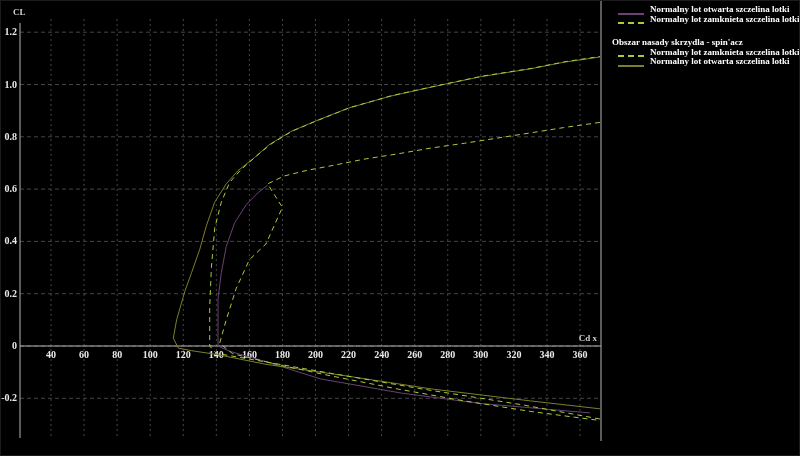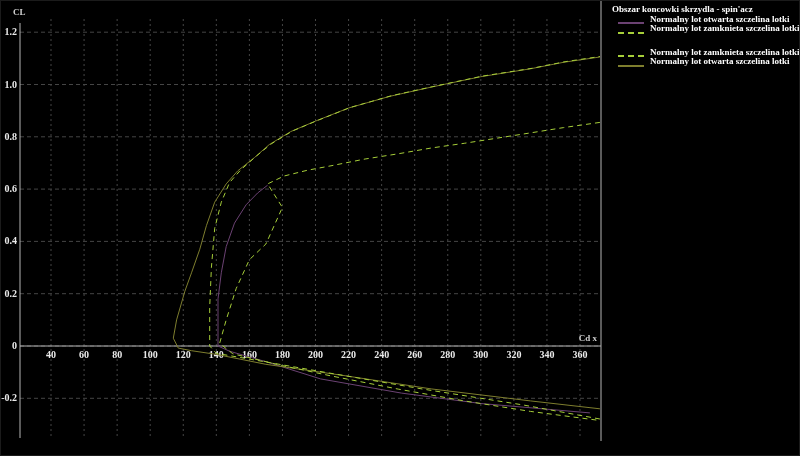--- a/index.html
+++ b/index.html
@@ -94,31 +94,31 @@
       <text x="12" y="14" fill="#cfcfcf" font-size="9px">CL</text>
       <text x="596" y="340" fill="#cfcfcf" font-size="9px" text-anchor="end">Cd x</text>
       <polyline points="588.9,411.9 479.8,402.5 400.5,392.1 319.5,377.9 264.9,360.7 228.5,350.2 217.0,345.0 217.0,297.9 220.3,271.8 225.2,245.6 233.5,222.1 245.1,203.8 256.6,192.0 266.6,184.2" fill="none" stroke="#6b4273" stroke-width="1"></polyline>
       <polyline points="598.9,407.8 529.4,399.9 430.2,387.9 339.3,374.0 264.9,363.3 215.3,353.4 190.5,349.7 177.3,347.1 172.3,337.2 175.6,318.9 183.9,290.1 190.5,271.8 198.8,248.2 205.4,224.7 213.7,201.2 225.2,182.9 236.8,169.8 253.3,156.7 268.2,143.6 289.7,130.6 314.5,120.1 347.6,107.0 388.9,95.3 430.2,86.1 479.8,75.7 529.4,67.8 562.5,61.3 598.9,56.0" fill="none" stroke="#7e7e2e" stroke-width="1"></polyline>
       <polyline points="598.9,418.0 521.2,403.8 422.0,388.1 331.0,372.5 248.4,358.1 215.3,352.3 208.7,345.0 208.7,305.8 210.4,266.6 213.7,227.3 220.3,201.2 228.5,181.6 240.1,168.5 255.0,155.4 269.9,143.1 291.4,130.0 316.2,119.6 349.2,106.5 390.6,94.7 431.9,85.6 481.5,75.1 531.1,67.3 564.1,60.7 598.9,55.5" fill="none" stroke="#a6ce39" stroke-width="1" stroke-dasharray="5 4"></polyline>
       <polyline points="598.9,121.4 562.5,126.6 529.4,131.9 496.4,137.1 463.3,142.3 430.2,147.0 397.2,152.8 364.1,158.0 331.0,164.6 306.2,169.3 283.1,175.0 266.6,182.9 281.4,206.4 264.9,243.0 248.4,258.7 235.2,287.5 225.2,318.9 218.6,342.4 231.8,352.8 281.4,364.6 331.0,375.1 397.2,388.1 463.3,399.9 529.4,410.4 598.9,419.5" fill="none" stroke="#a6ce39" stroke-width="1" stroke-dasharray="5 4"></polyline>
     </svg>
 
   <div class="legend">
     <div class="lg-group">
-      <div class="lg-header">Obszar koncowki skrzydla - spin'acz</div>
       <div class="lg-row">
         <span class="sw" style="border-top: 2px solid rgb(107, 66, 115);"></span>
         <span>Normalny lot otwarta szczelina lotki</span>
       </div>
       <div class="lg-row">
         <span class="sw" style="border-top: 2px dashed rgb(166, 206, 57);"></span>
         <span>Normalny lot zamknieta szczelina lotki</span>
       </div>
     </div>
     <div class="lg-group">
+      <div class="lg-header">Obszar nasady skrzydla - spin'acz</div>
       <div class="lg-row">
         <span class="sw" style="border-top: 2px dashed rgb(166, 206, 57);"></span>
         <span>Normalny lot zamknieta szczelina lotki</span>
       </div>
       <div class="lg-row">
         <span class="sw" style="border-top: 2px solid rgb(126, 126, 46);"></span>
         <span>Normalny lot otwarta szczelina lotki</span>
       </div>
     </div>
   </div>

